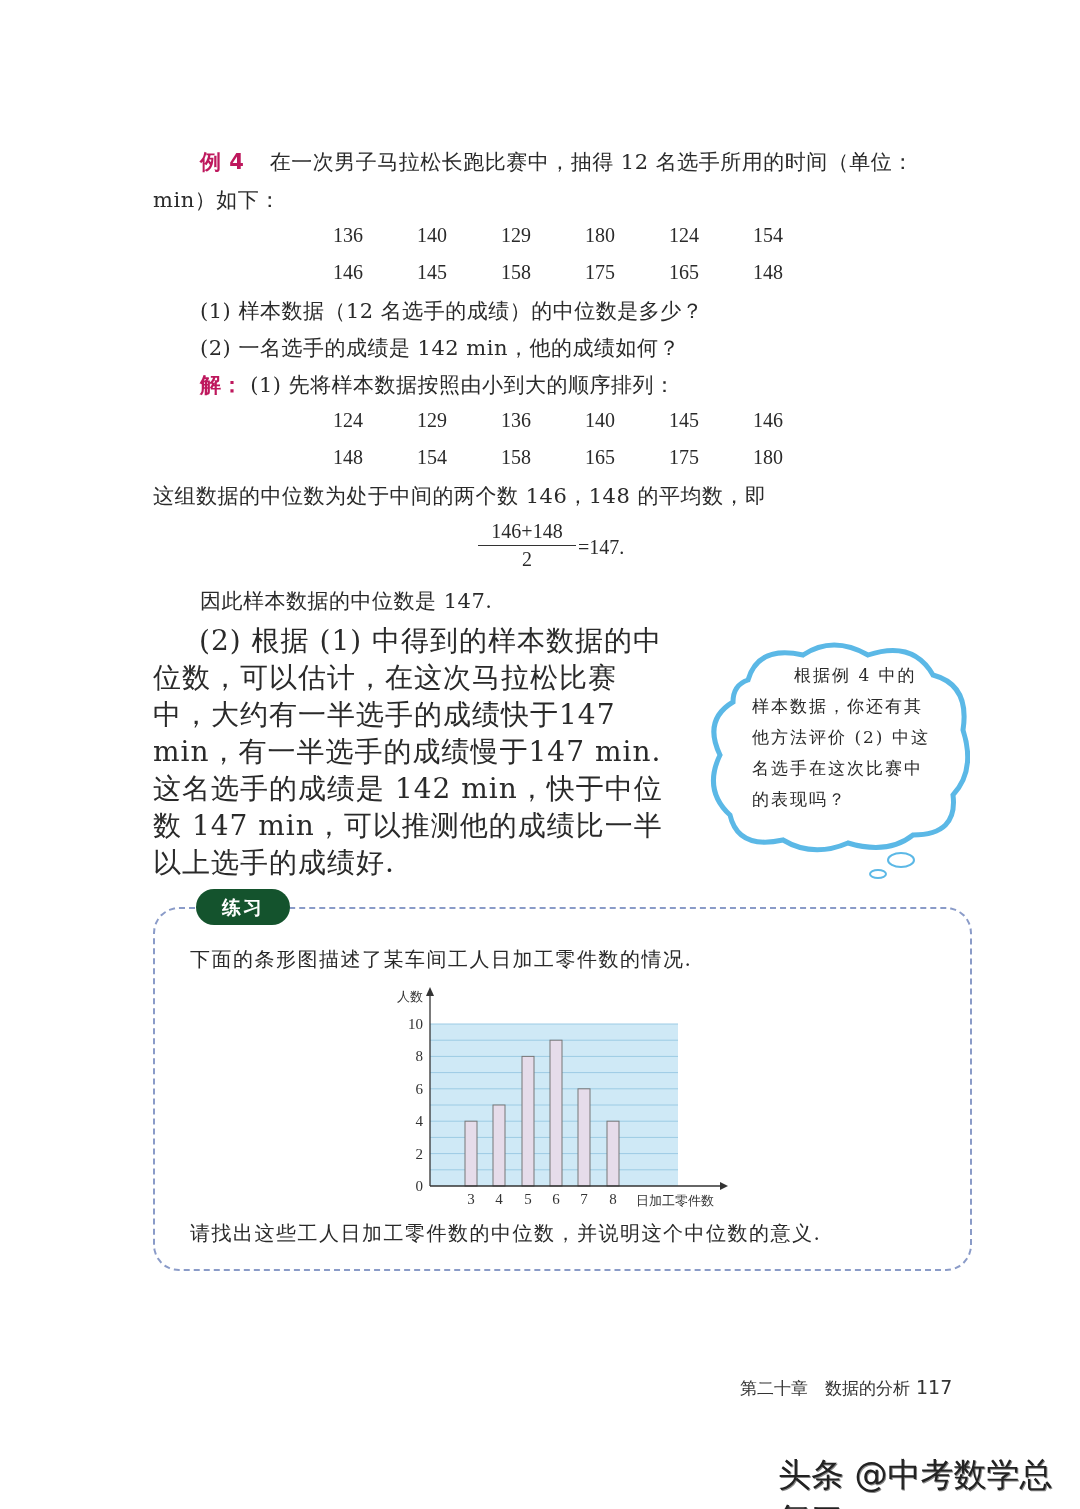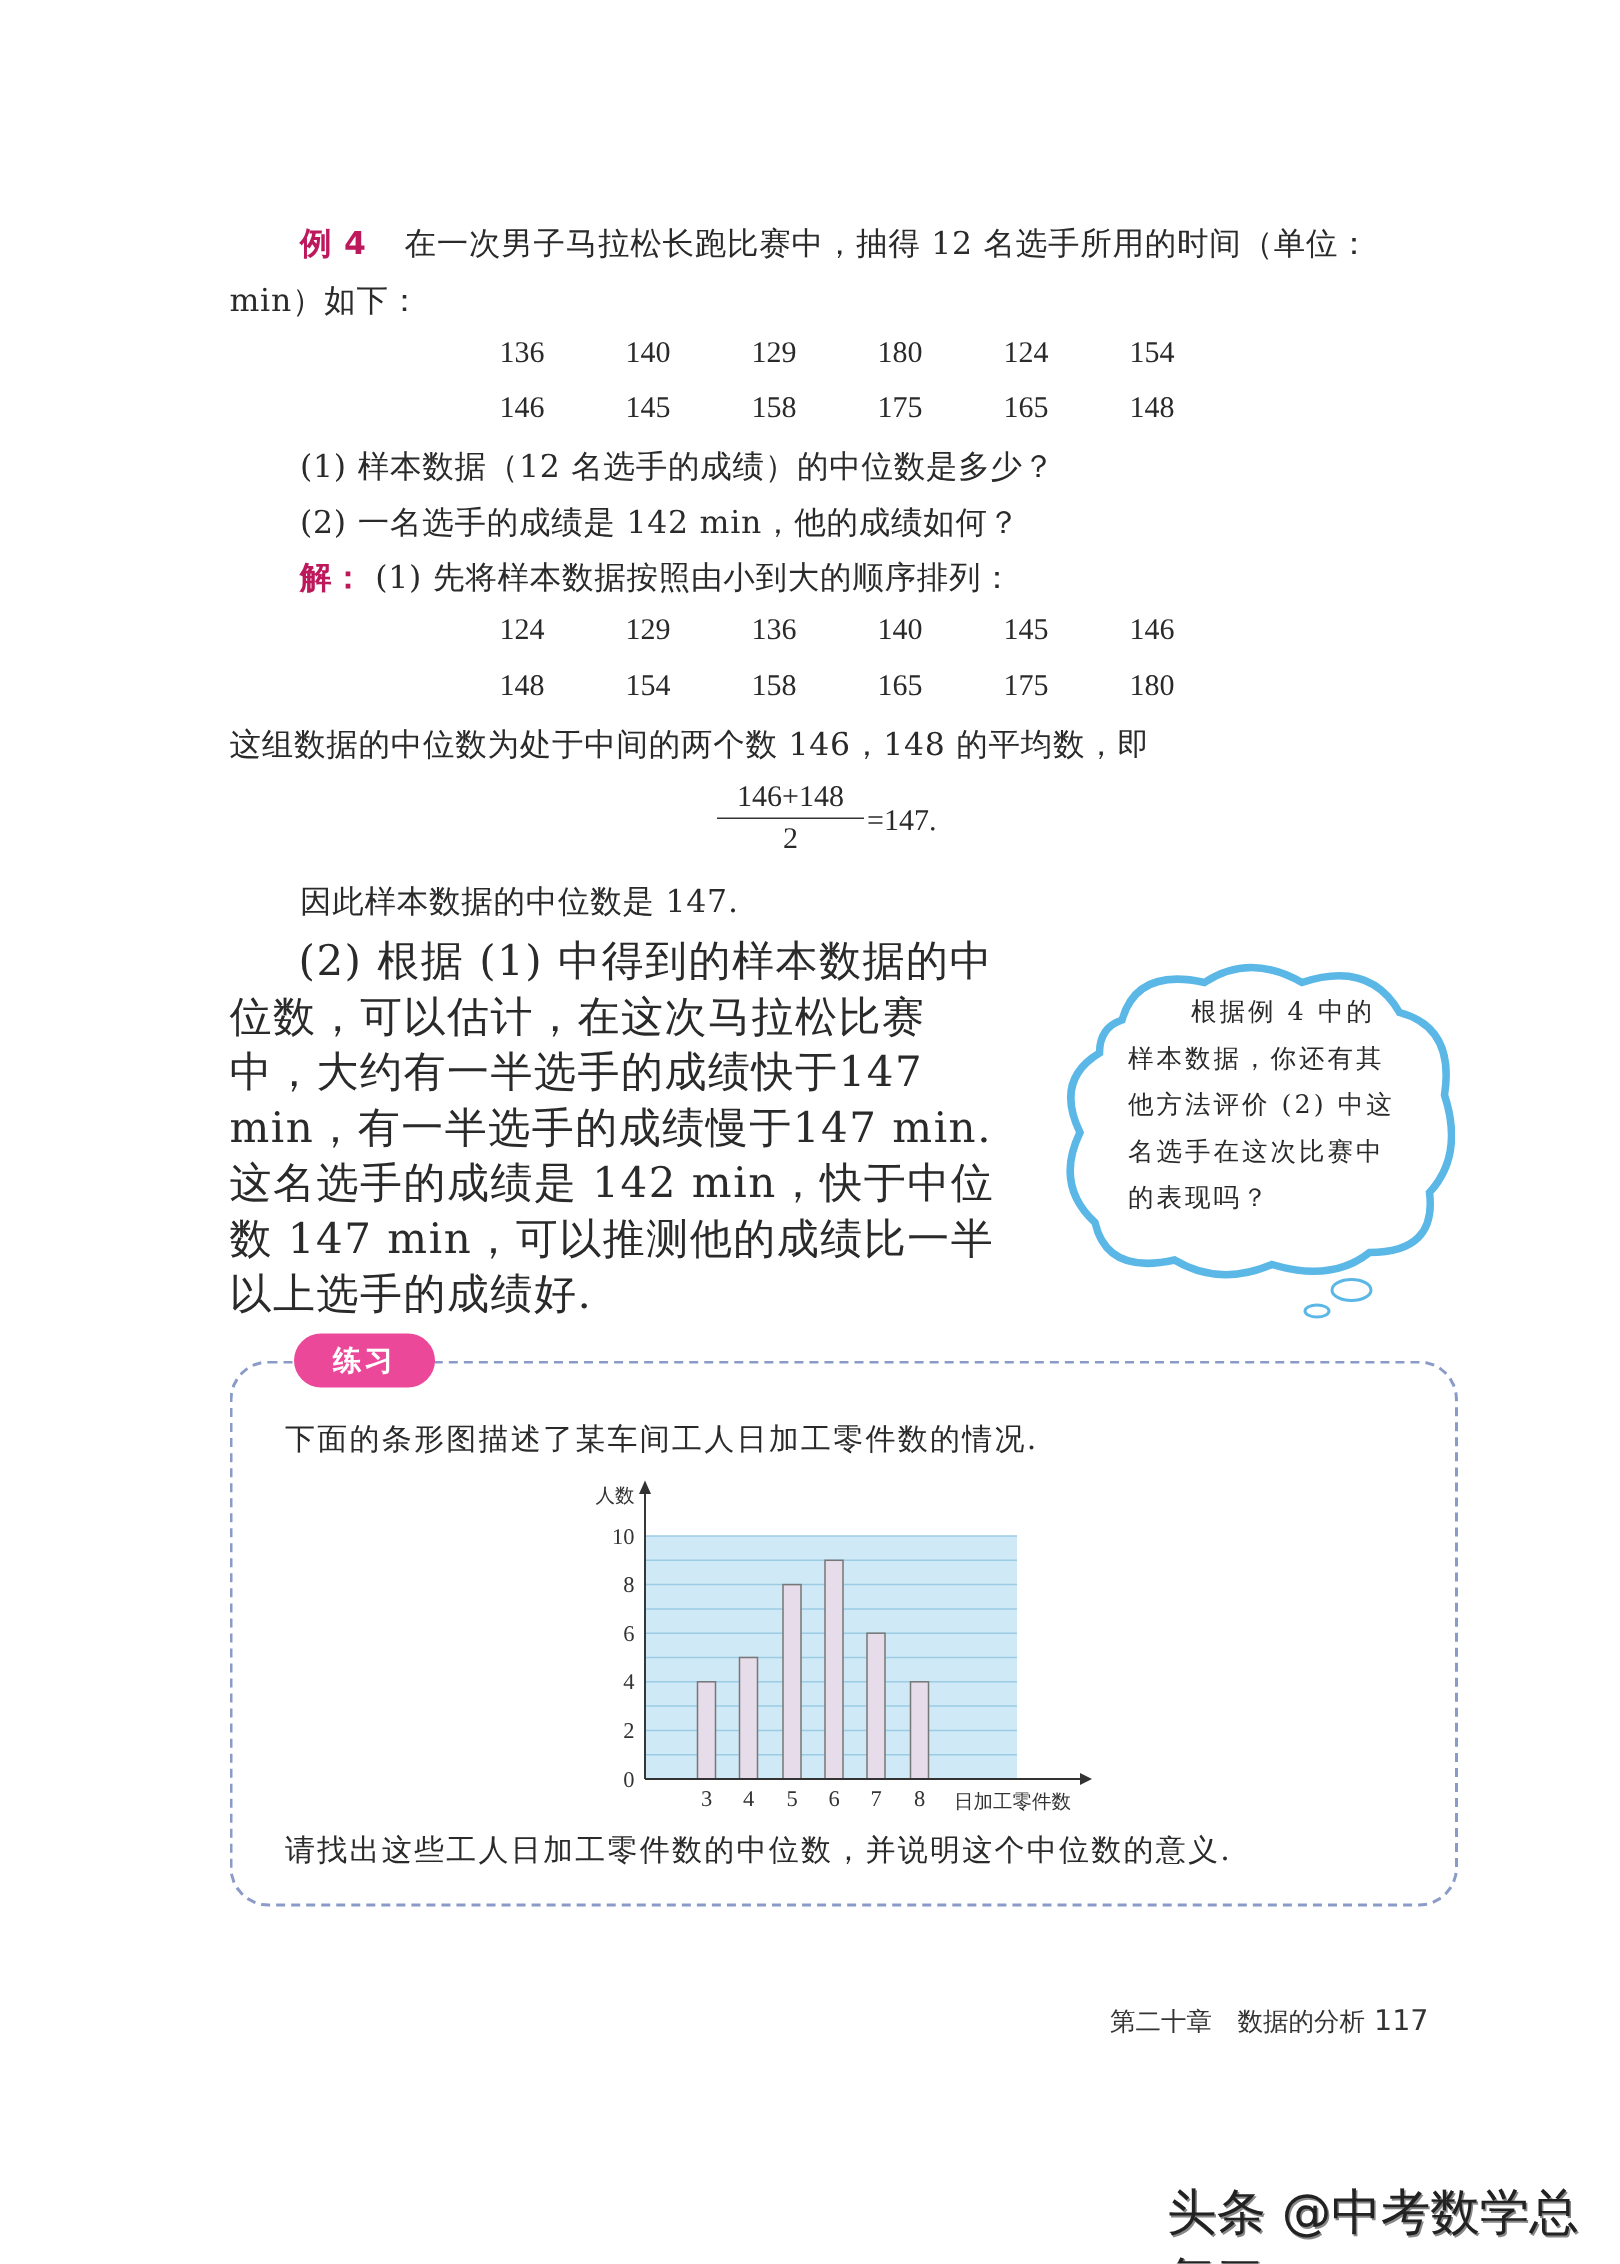--- a/index.html
+++ b/index.html
@@ -12,24 +12,24 @@
   .num-row span { display:inline-block; width:84px; }
   .frac { position:absolute; left:478px; top:520px; font-size:20px; font-family:"Liberation Serif",serif; }
   .frac .top { display:block; text-align:center; border-bottom:1.5px solid #333; padding:0 2px 2px; width:94px; }
   .frac .bot { display:block; text-align:center; width:98px; padding-top:2px; }
   .frac .eq { position:absolute; left:100px; top:16px; white-space:nowrap;text-align:center; }
   .para2 { position:absolute; left:153px; top:622px; width:520px; font-size:28px; line-height:37px; letter-spacing:1px; }
   .cloud { position:absolute; left:708px; top:640px; width:262px; height:195px; }
   .cloud-text { position:absolute; left:752px; top:660px; width:180px; font-size:17px; line-height:31px; letter-spacing:2px;
                 font-family:"DejaVu Serif",serif; }
   .exercise-box { position:absolute; left:153px; top:907px; width:815px; height:360px; border:2px dashed #8a9bc8; border-radius:26px; }
-  .badge { position:absolute; left:196px; top:889px; width:94px; height:36px; background:#ec4899; border-radius:18px;
+  .badge { position:absolute; left:196px; top:889px; width:94px; height:36px; background:#14532d; border-radius:18px;
            color:#fff; font-size:19px; font-weight:bold; text-align:center; line-height:36px; font-family:"DejaVu Sans",sans-serif; letter-spacing:2px; }
   .ex-text { position:absolute; font-size:20px; letter-spacing:1.5px; white-space:nowrap; }
-  .footer { position:absolute; left:740px; top:1336px; font-size:17px; font-family:"DejaVu Sans",sans-serif; color:#333; }
+  .footer { position:absolute; left:740px; top:1376px; font-size:17px; font-family:"DejaVu Sans",sans-serif; color:#333; }
   .footer .pg { font-size:19px; margin-left:6px; }
   .watermark { position:absolute; left:778px; top:1453px; font-size:33px; font-family:"DejaVu Sans",sans-serif; color:#222;
                text-shadow:1px 1px 0 #888; }
 </style>
 </head>
 <body>
 
 <div class="abs txt" style="left:200px;top:148px;">
   <span class="blue">例 4</span>
   <span style="margin-left:18px;">在一次男子马拉松长跑比赛中，抽得 12 名选手所用的时间（单位：</span>

